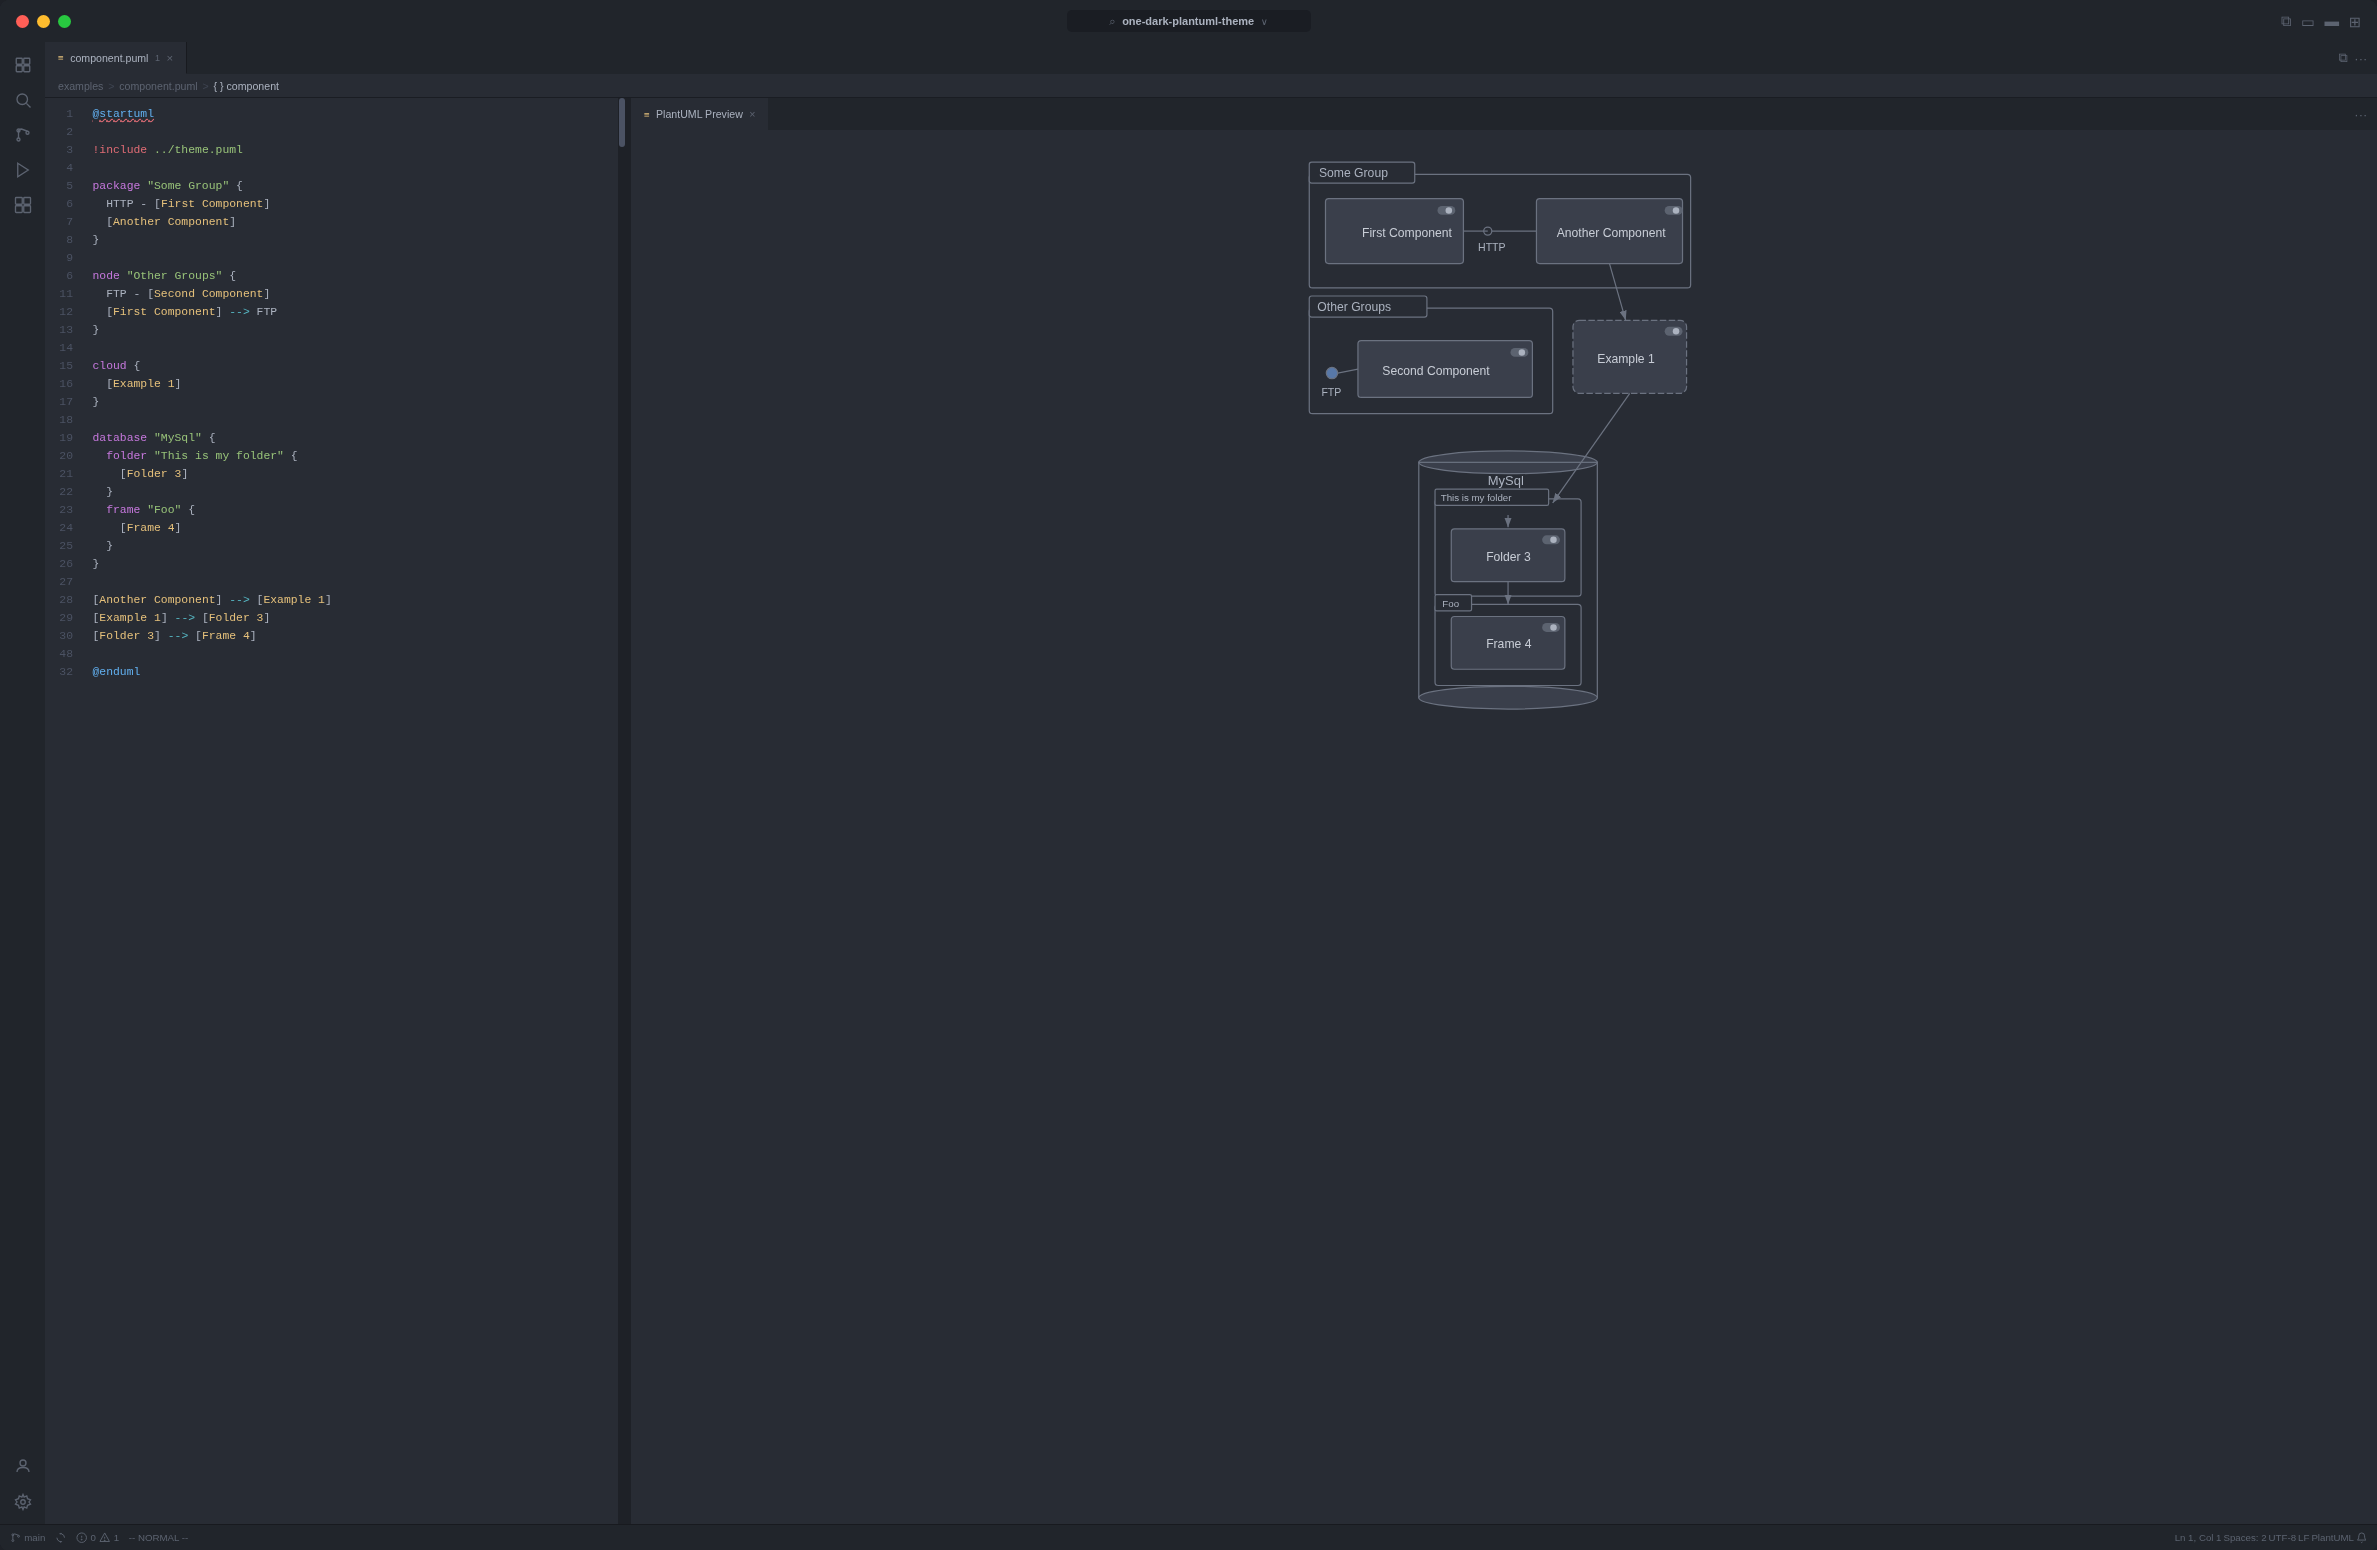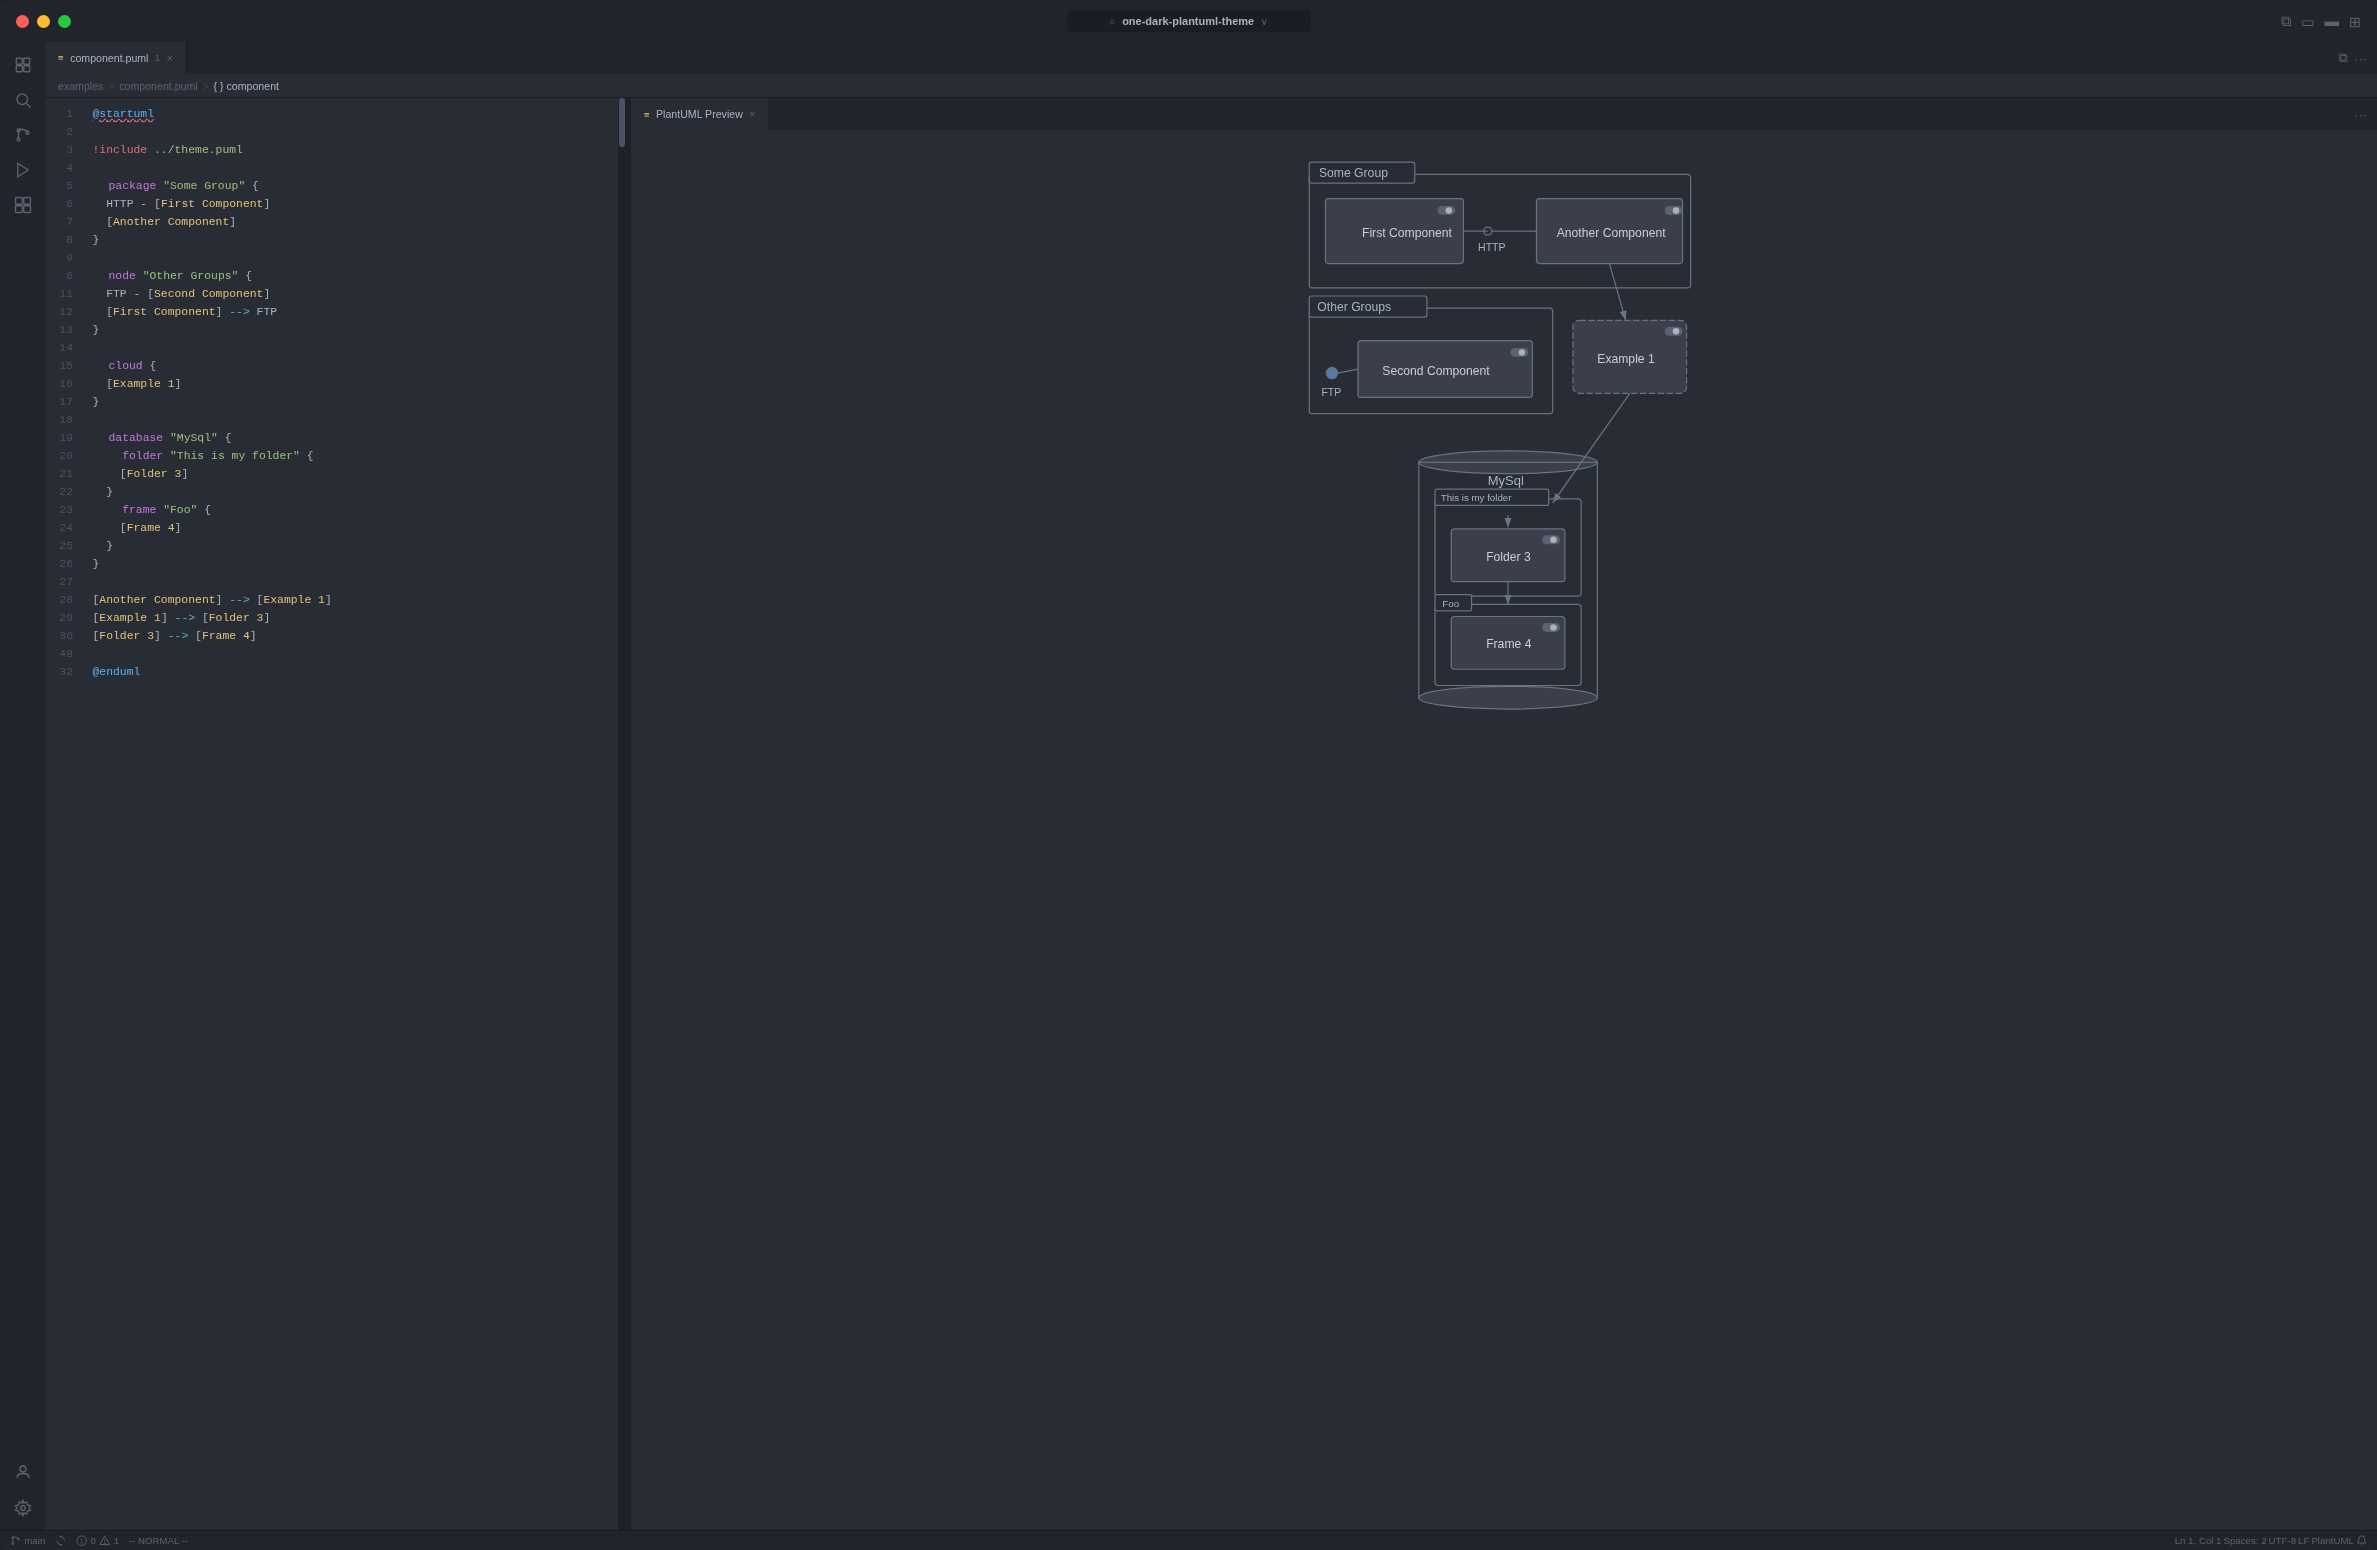--- a/index.html
+++ b/index.html
@@ -243,21 +243,21 @@
       line-height: 18px;
       overflow: auto;
     }
 
     .code-line {
       white-space: pre;
       height: 18px;
     }
 
     
-    .kw { color: #c678dd; margin-left: 16px; }
+    .kw { color: #c678dd; }
     .str { color: #98c379; }
     .cm { color: #e06c75; }
     .at { color: #61afef; }
     .plain { color: #abb2bf; }
     .yellow { color: #e5c07b; }
     .bracket { color: #abb2bf; }
     .arrow { color: #56b6c2; }
     .underline { text-decoration: underline wavy #e06c75; }
 
     
@@ -324,21 +324,21 @@
       flex: 1;
       padding: 24px;
       overflow: auto;
       display: flex;
       justify-content: center;
       align-items: flex-start;
     }
 
     
     .status-bar {
-      height: 21px;
+      height: 27px;
       background: #21252b;
       display: flex;
       align-items: center;
       padding: 0 9.7px;
       font-size: 9.7px;
       color: #5c6370;
       flex-shrink: 0;
       border-top: 0.8px solid #181a1f;
       gap: 13px;
     }

